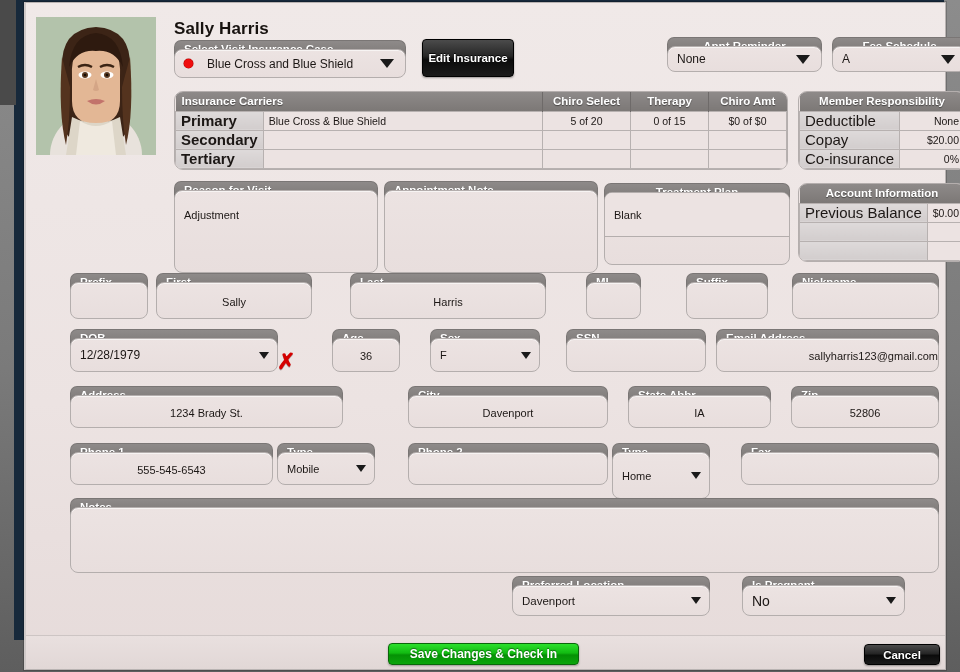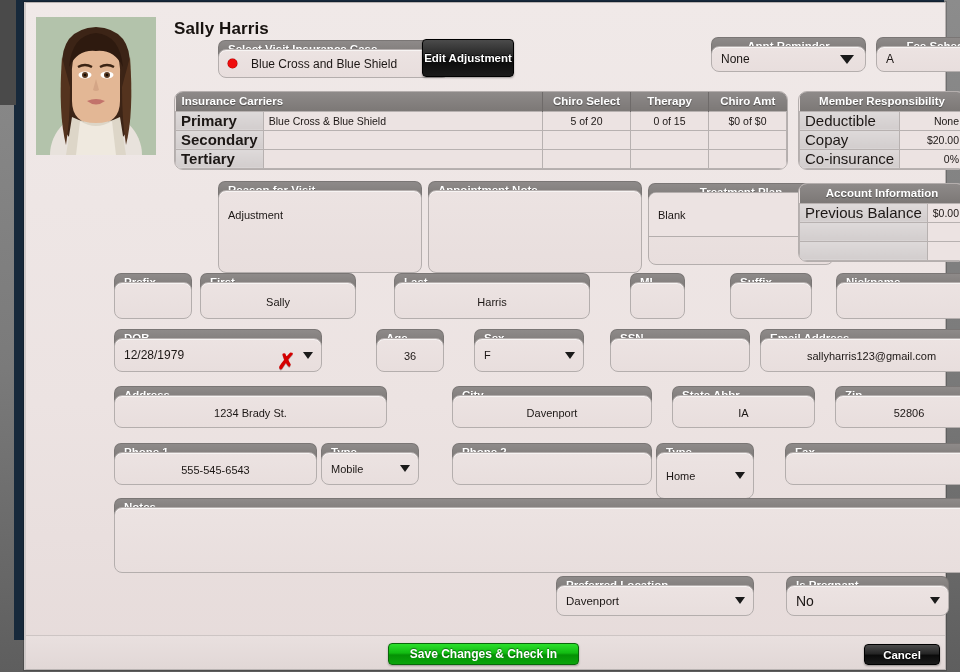--- a/index.html
+++ b/index.html
@@ -45,21 +45,21 @@
   }
   .photo svg { display:block; width:120px; height:138px; }
 
   .patient-name {
     position: absolute; left: 148px; top: 16px;
     font-size: 17px; font-weight: bold; color: #17120f;
     letter-spacing: .1px;
   }
 
   
-  .fld { position: absolute; margin-left: 44px; }
+  .fld { position: absolute; }
   .fld .cap {
     position: relative;
     height: 17px;
     background: linear-gradient(180deg,#8e8a89 0%,#7c7876 100%);
     border-radius: 7px 7px 0 0;
     color: #fff; font-size: 11.5px; font-weight: bold;
     padding: 2px 0 0 9px;
     text-shadow: 0 1px 1px rgba(0,0,0,.45);
     white-space: nowrap;
     overflow: hidden;
@@ -231,21 +231,21 @@
 
     <div class="fld combo" style="left:148px; top:37px; width:232px;">
       <div class="cap">Select Visit Insurance Case</div>
       <div class="box" style="height:29px;">
         <span class="reddot"></span>
         <span class="cval">Blue Cross and Blue Shield</span>
         <span class="arrow"></span>
       </div>
     </div>
 
-    <div class="btn-dark" style="left:396px; top:36px; width:92px; height:38px;">Edit Adjustment</div>
+    <div class="btn-dark" style="left:396px; top:36px; width:92px; height:38px;">Edit Insurance</div>
 
     <div class="fld combo" style="left:641px; top:34px; width:155px;">
       <div class="cap center">Appt Reminder</div>
       <div class="box" style="height:26px;">
         <span class="cval">None</span>
         <span class="arrow"></span>
       </div>
     </div>
 
     <div class="fld combo" style="left:806px; top:34px; width:135px;">
@@ -430,21 +430,21 @@
     <div class="fld" style="left:540px; top:326px; width:140px;">
       <div class="cap">SSN</div>
       <div class="box" style="height:34px;">
         <div class="val" style="top:11px;"></div>
       </div>
     </div>
 
     <div class="fld" style="left:690px; top:326px; width:223px;">
       <div class="cap">Email Address</div>
       <div class="box" style="height:34px;">
-        <div class="val" style="top:11px;">sallyharris123@gmail.com</div>
+        <div class="val" style="top:11px;text-align:right;">sallyharris123@gmail.com</div>
       </div>
     </div>
 
     <div class="fld" style="left:44px; top:383px; width:273px;">
       <div class="cap">Address</div>
       <div class="box" style="height:33px;">
         <div class="val" style="top:11px;">1234 Brady St.</div>
       </div>
     </div>
 

